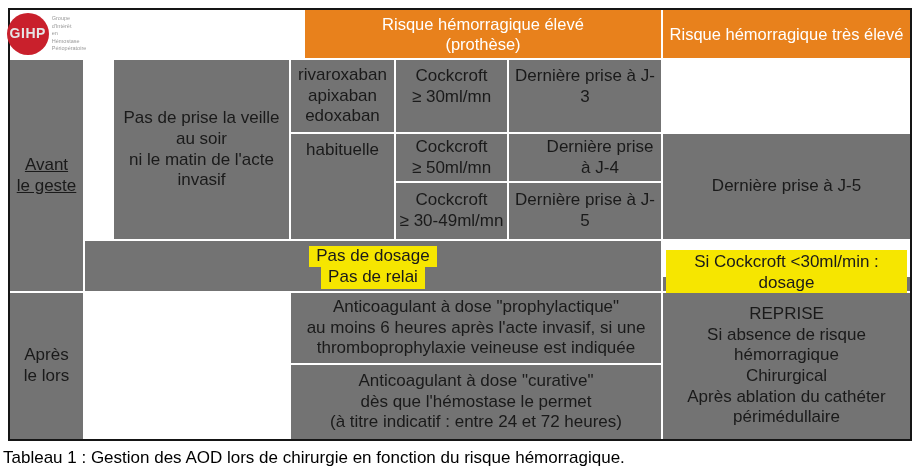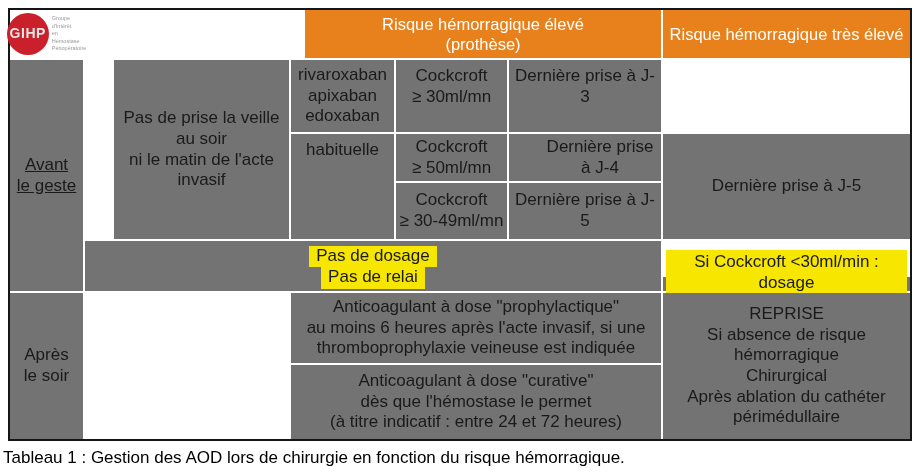--- a/index.html
+++ b/index.html
@@ -132,21 +132,21 @@
   <div class="c dosage-left">
     <span class="hl-line">Pas de dosage</span>
     <span class="hl-line">Pas de relai</span>
   </div>
   <div class="c dosage-right">
     <span class="hl-block">Si Cockcroft &lt;30ml/min : dosage
 Pas de relai</span>
   </div>
 
   <div class="c apres-label">Après
-le soir</div>
+le lors</div>
   <div class="c prophylactique">Anticoagulant à dose "prophylactique"
 au moins 6 heures après l'acte invasif, si une
 thromboprophylaxie veineuse est indiquée</div>
   <div class="c curative">Anticoagulant à dose "curative"
 dès que l'hémostase le permet
 (à titre indicatif : entre 24 et 72 heures)</div>
   <div class="c reprise">REPRISE
 Si absence de risque hémorragique
 Chirurgical
 Après ablation du cathéter

